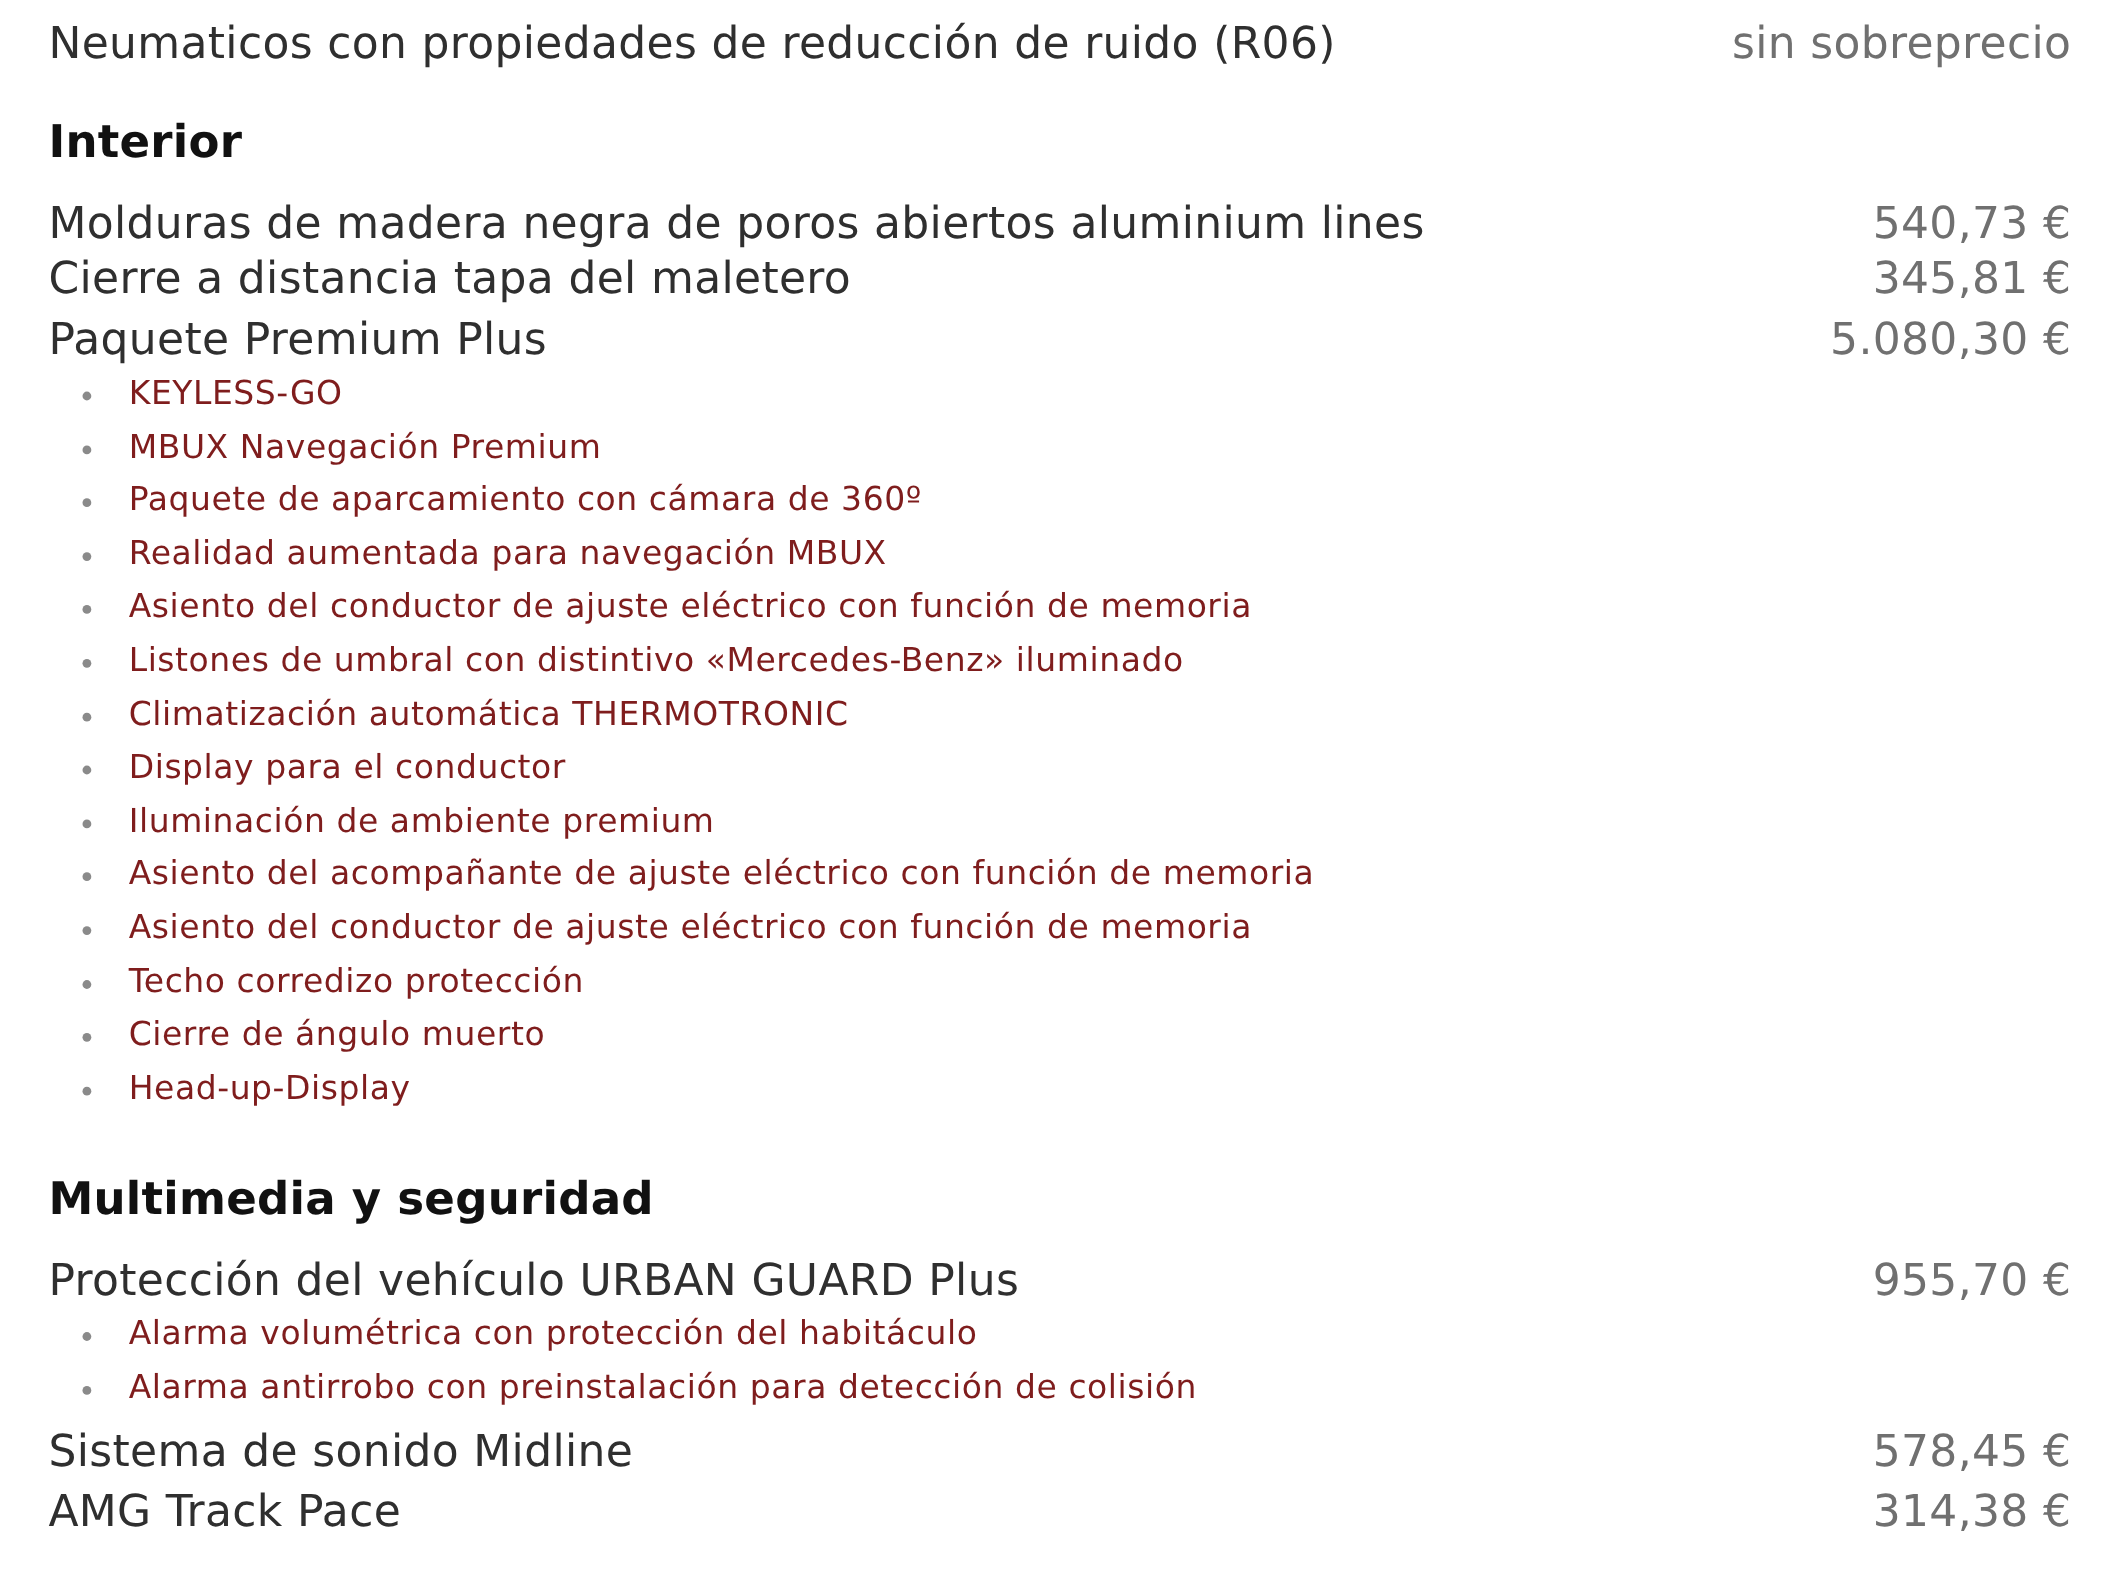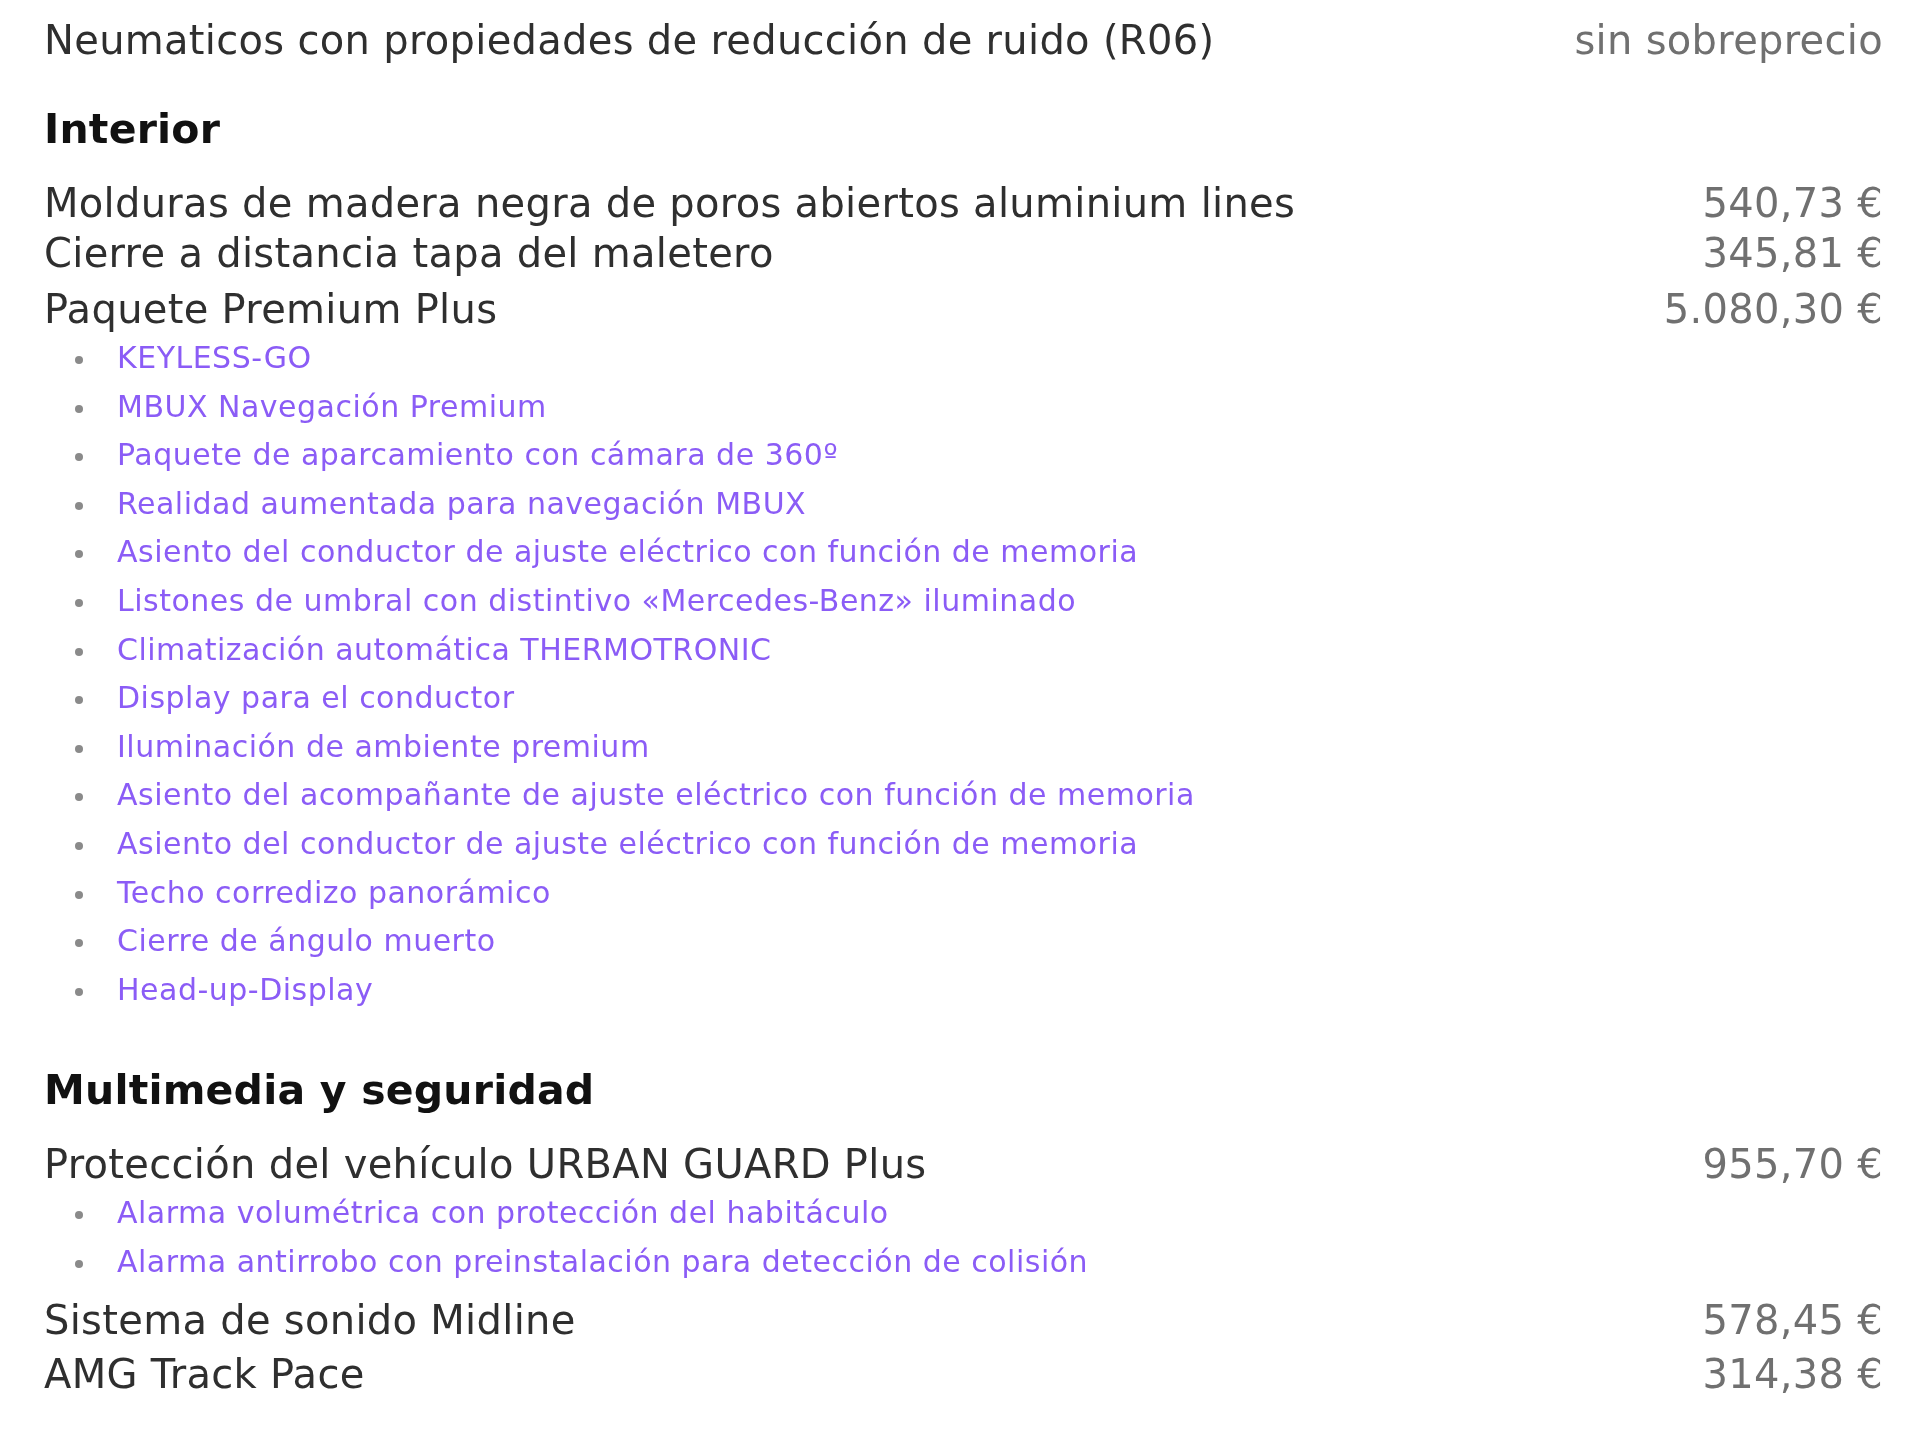--- a/index.html
+++ b/index.html
@@ -15,21 +15,21 @@
     letter-spacing: 0.3px;
   }
   .row .price { color: #707070; white-space: nowrap; }
   .heading {
     font-size: 41px; font-weight: bold; color: #111111; line-height: 50px; height: 50px;
     letter-spacing: 0.2px;
   }
   .bullets { list-style: none; margin: 0; padding: 0; }
   .bullets li {
     position: relative; padding-left: 73px; font-size: 30px;
-    line-height: 48.6px; height: 48.6px; color: #8b5cf6; letter-spacing: 0.5px;
+    line-height: 48.6px; height: 48.6px; color: #7f1d1d; letter-spacing: 0.5px;
   }
   .bullets li .dot {
     position: absolute; left: 31px; top: 22px; width: 8px; height: 8px;
     border-radius: 50%; background: #8a8a8a;
   }
   .sec-neu { margin-top: 15px; }
   .sec-interior { margin-top: 39px; }
   .sec-paquetes { margin-top: 39px; }
   .sec-paq-row { margin-top: 6px; }
   .sec-multi { margin-top: 51px; }
@@ -66,21 +66,21 @@
     <li><span class="dot"></span><span>MBUX Navegación Premium</span></li>
     <li><span class="dot"></span><span>Paquete de aparcamiento con cámara de 360º</span></li>
     <li><span class="dot"></span><span>Realidad aumentada para navegación MBUX</span></li>
     <li><span class="dot"></span><span>Asiento del conductor de ajuste eléctrico con función de memoria</span></li>
     <li><span class="dot"></span><span>Listones de umbral con distintivo «Mercedes-Benz» iluminado</span></li>
     <li><span class="dot"></span><span>Climatización automática THERMOTRONIC</span></li>
     <li><span class="dot"></span><span>Display para el conductor</span></li>
     <li><span class="dot"></span><span>Iluminación de ambiente premium</span></li>
     <li><span class="dot"></span><span>Asiento del acompañante de ajuste eléctrico con función de memoria</span></li>
     <li><span class="dot"></span><span>Asiento del conductor de ajuste eléctrico con función de memoria</span></li>
-    <li><span class="dot"></span><span>Techo corredizo panorámico</span></li>
+    <li><span class="dot"></span><span>Techo corredizo protección</span></li>
     <li><span class="dot"></span><span>Cierre de ángulo muerto</span></li>
     <li><span class="dot"></span><span>Head-up-Display</span></li>
   </ul>
 
   <div class="heading sec-multi">Multimedia y seguridad</div>
   <div class="row sec-prot">
     <span>Protección del vehículo URBAN GUARD Plus</span>
     <span class="price">955,70 €</span>
   </div>
   <ul class="bullets">

